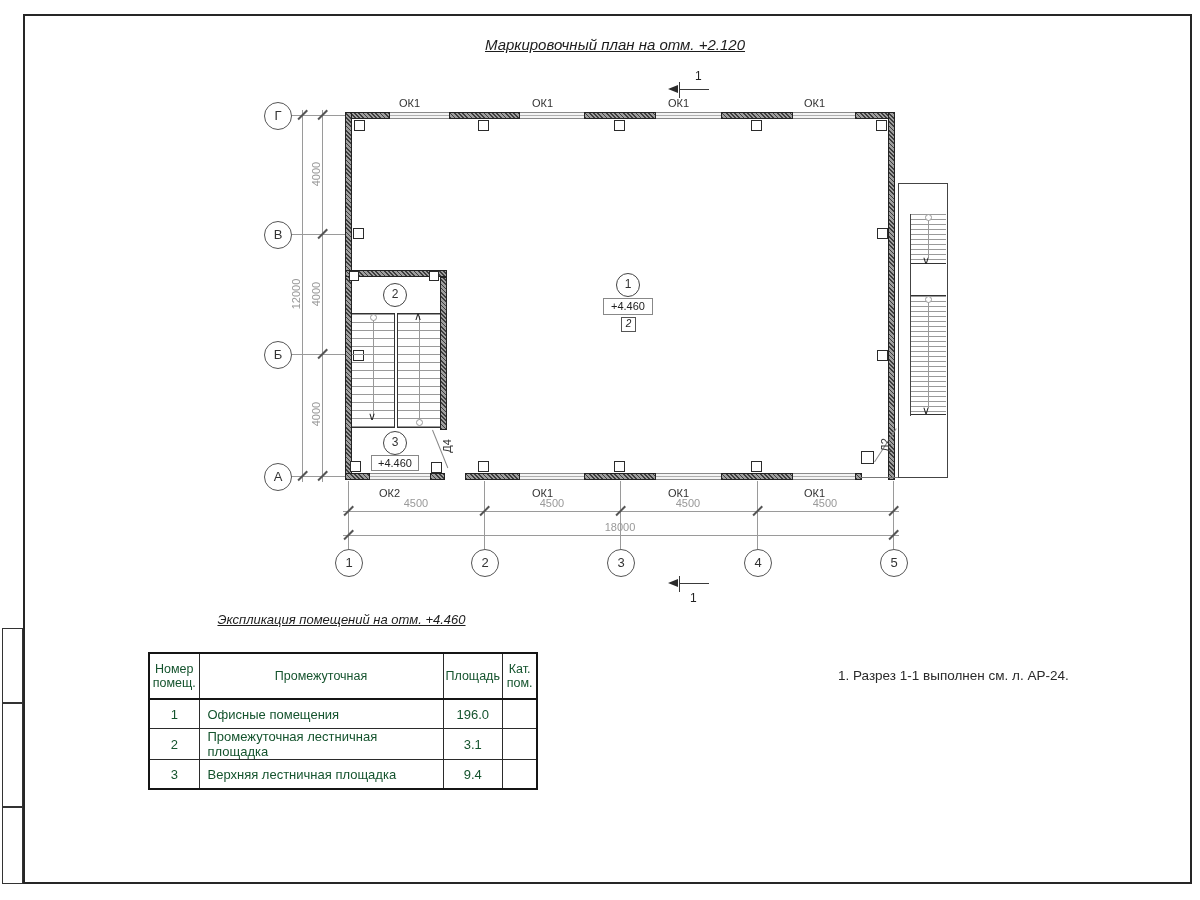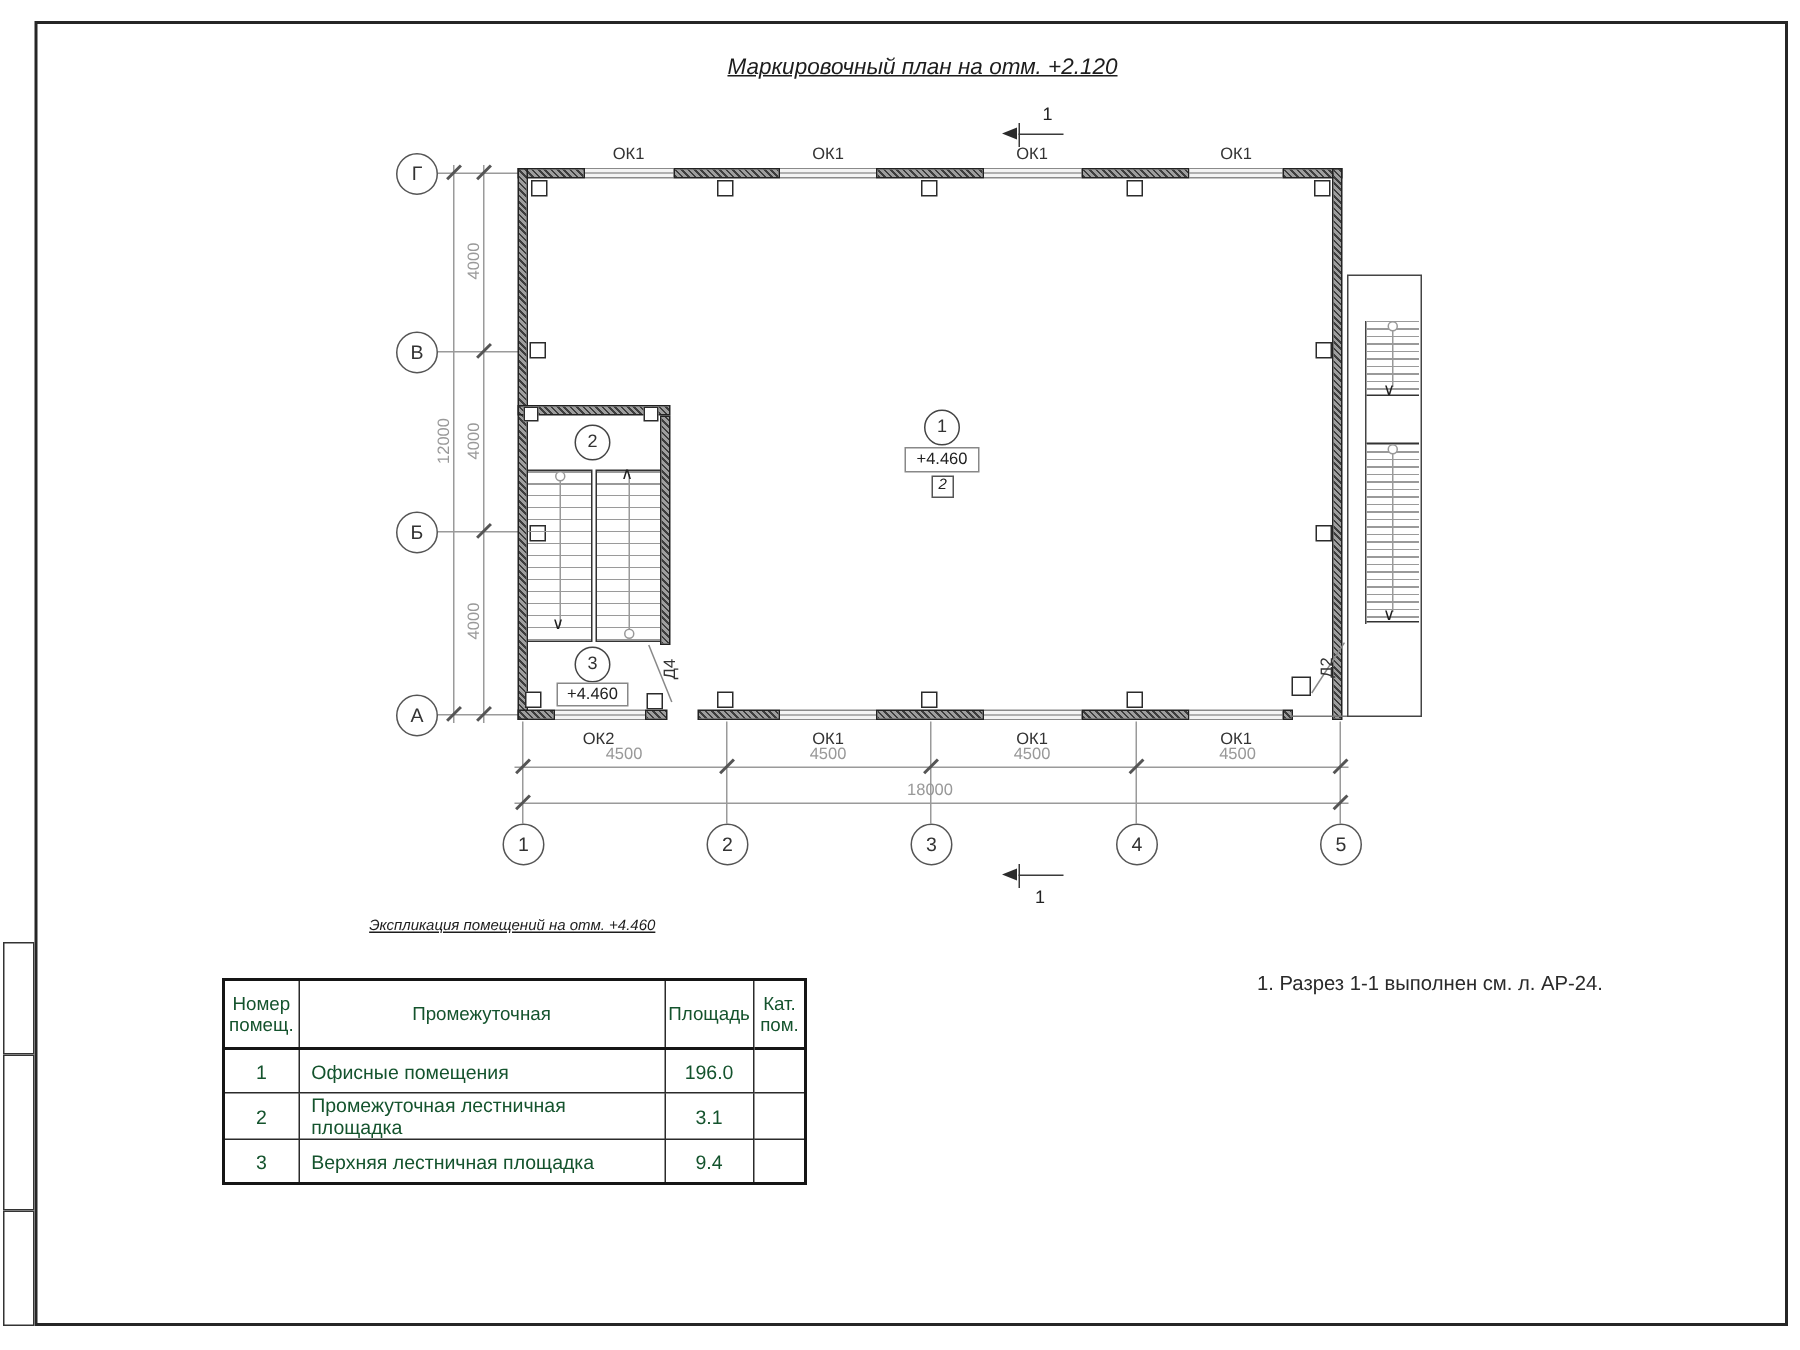--- a/index.html
+++ b/index.html
@@ -14,21 +14,21 @@
   .wall{position:absolute;background:repeating-linear-gradient(45deg,#3d3d3d 0 1.2px,#9e9e9e 1.2px 3px);
         border:1px solid #222;box-sizing:border-box;}
   
   .win{position:absolute;height:7px;
        background:linear-gradient(#8a8a8a 0 1px,#f4f4f4 1px 3px,#b0b0b0 3px 4px,#f4f4f4 4px 6px,#8a8a8a 6px 7px);}
   .colsq{position:absolute;width:11px;height:11px;border:1.5px solid #2b2b2b;background:#fff;box-sizing:border-box;}
   .bubble{position:absolute;width:26px;height:26px;border:1px solid #555;border-radius:50%;
           background:#fff;text-align:center;line-height:25px;font-size:13px;color:#333;}
   .dimnum{position:absolute;font-size:11px;color:#999;text-align:center;}
   .rotccw{transform:rotate(-90deg);}
-  .wlabel{position:absolute;width:40px;font-size:11px;color:#333;text-align:center;}
+  .wlabel{position:absolute;width:40px;font-size:11px;color:#333;}
   .flight8{position:absolute;background:repeating-linear-gradient(180deg,#9a9a9a 0 1px,transparent 1px 8px);
            border-top:1.5px solid #333;border-bottom:1.5px solid #333;box-sizing:border-box;}
   .flight5{position:absolute;background:repeating-linear-gradient(180deg,#9a9a9a 0 1px,transparent 1px 5px);
            box-sizing:border-box;}
   .chev{position:absolute;font-size:11px;line-height:1;color:#222;}
   .dot{position:absolute;width:5px;height:5px;border:1px solid #999;border-radius:50%;background:#fff;}
   .roomcirc{position:absolute;width:22px;height:22px;border:1.2px solid #444;border-radius:50%;
             background:#fff;text-align:center;line-height:21px;font-size:12px;}
   .elevbox{position:absolute;border:1px solid #888;background:#fff;font-size:11px;text-align:center;color:#222;}
   .doorline{position:absolute;width:1px;background:#888;}
@@ -201,21 +201,21 @@
 <div class="flight5" style="left:911px;top:214px;width:35px;height:50px;border-bottom:1.5px solid #333;"></div>
 <div class="flight5" style="left:911px;top:295px;width:35px;height:120px;border-top:1.5px solid #333;border-bottom:1.5px solid #333;"></div>
 <div class="ln" style="left:928px;top:216px;width:1px;height:42px;"></div>
 <div class="ln" style="left:928px;top:298px;width:1px;height:110px;"></div>
 <div class="dot" style="left:925px;top:214px;"></div>
 <div class="dot" style="left:925px;top:296px;"></div>
 <div class="chev" style="left:922px;top:255px;">∨</div>
 <div class="chev" style="left:922px;top:405px;">∨</div>
 <div class="ln" style="left:860px;top:477px;width:38px;height:1px;background:#777;"></div>
 
-<div class="heading" style="left:148px;top:612px;width:387px;font-size:10px;">Экспликация помещений на отм. +4.460</div>
+<div class="heading" style="left:148px;top:612px;width:387px;font-size:13px;">Экспликация помещений на отм. +4.460</div>
 
 <table class="sched">
   <colgroup>
       <col style="width:50px">
       <col style="width:244px">
       <col style="width:58px">
       <col style="width:35px">
     </colgroup>
   <tbody>
       <tr class="hdr">
@@ -240,13 +240,13 @@
   </tr>
   <tr class="r">
     <td class="tc">3</td>
     <td class="tl">Верхняя лестничная площадка</td>
     <td class="tc">9.4</td>
     <td></td>
   </tr>
 </tbody>
   </table>
 
-<div class="note" style="left:838px;top:648px;">1. Разрез 1-1 выполнен см. л. АР-24.</div>
+<div class="note" style="left:838px;top:668px;">1. Разрез 1-1 выполнен см. л. АР-24.</div>
 
 </body></html>

